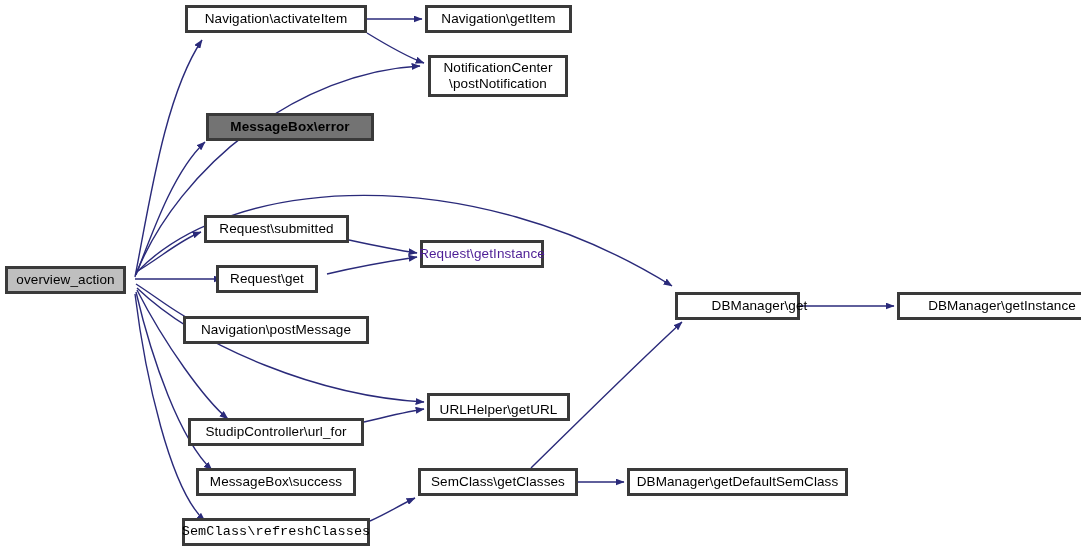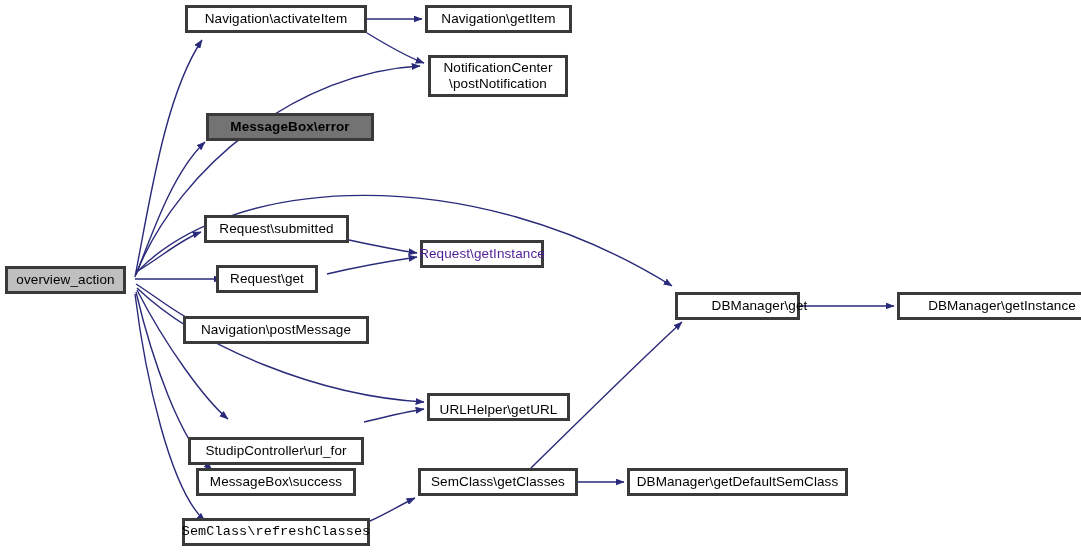--- a/index.html
+++ b/index.html
@@ -89,21 +89,21 @@
       <div class="node" style="left: 185px; top: 5px; width: 182px; height: 28px; border-color: rgb(58, 58, 58); background: rgb(255, 255, 255); color: rgb(0, 0, 0);"><span class="node-label">Navigation\activateItem</span></div>
       <div class="node" style="left: 425px; top: 5px; width: 147px; height: 28px; border-color: rgb(58, 58, 58); background: rgb(255, 255, 255); color: rgb(0, 0, 0);"><span class="node-label">Navigation\getItem</span></div>
       <div class="node" style="left: 428px; top: 55px; width: 140px; height: 42px; border-color: rgb(58, 58, 58); background: rgb(255, 255, 255); color: rgb(0, 0, 0);"><span class="node-label">NotificationCenter
 \postNotification</span></div>
       <div class="node" style="left: 206px; top: 113px; width: 168px; height: 28px; border-color: rgb(58, 58, 58); background: #737373; color: rgb(0, 0, 0); font-weight: bold;"><span class="node-label">MessageBox\error</span></div>
       <div class="node" style="left: 204px; top: 215px; width: 145px; height: 28px; border-color: rgb(58, 58, 58); background: rgb(255, 255, 255); color: rgb(0, 0, 0);"><span class="node-label">Request\submitted</span></div>
       <div class="node" style="left: 216px; top: 265px; width: 102px; height: 28px; border-color: rgb(58, 58, 58); background: rgb(255, 255, 255); color: rgb(0, 0, 0);"><span class="node-label">Request\get</span></div>
       <div class="node" style="left: 420px; top: 240px; width: 124px; height: 28px; border-color: rgb(58, 58, 58); background: rgb(255, 255, 255); color: #4c1d95;"><span class="node-label">Request\getInstance</span></div>
       <div class="node" style="left: 183px; top: 316px; width: 186px; height: 28px; border-color: rgb(58, 58, 58); background: rgb(255, 255, 255); color: rgb(0, 0, 0);"><span class="node-label">Navigation\postMessage</span></div>
       <div class="node" style="left: 427px; top: 393px; width: 143px; height: 28px; border-color: rgb(58, 58, 58); background: rgb(255, 255, 255); color: rgb(0, 0, 0); align-items: flex-end;"><span class="node-label">URLHelper\getURL</span></div>
-      <div class="node" style="left: 188px; top: 418px; width: 176px; height: 28px; border-color: rgb(58, 58, 58); background: rgb(255, 255, 255); color: rgb(0, 0, 0); margin-top: 19px;"><span class="node-label">StudipController\url_for</span></div>
+      <div class="node" style="left: 188px; top: 418px; width: 176px; height: 28px; border-color: rgb(58, 58, 58); background: rgb(255, 255, 255); color: rgb(0, 0, 0);"><span class="node-label">StudipController\url_for</span></div>
       <div class="node" style="left: 196px; top: 468px; width: 160px; height: 28px; border-color: rgb(58, 58, 58); background: rgb(255, 255, 255); color: rgb(0, 0, 0);"><span class="node-label">MessageBox\success</span></div>
       <div class="node" style="left: 182px; top: 518px; width: 188px; height: 28px; border-color: rgb(58, 58, 58); background: rgb(255, 255, 255); color: rgb(0, 0, 0); font-family: Liberation Mono, monospace;"><span class="node-label">SemClass\refreshClasses</span></div>
       <div class="node" style="left: 418px; top: 468px; width: 160px; height: 28px; border-color: rgb(58, 58, 58); background: rgb(255, 255, 255); color: rgb(0, 0, 0);"><span class="node-label">SemClass\getClasses</span></div>
       <div class="node" style="left: 627px; top: 468px; width: 221px; height: 28px; border-color: rgb(58, 58, 58); background: rgb(255, 255, 255); color: rgb(0, 0, 0);"><span class="node-label">DBManager\getDefaultSemClass</span></div>
       <div class="node" style="left: 675px; top: 292px; width: 125px; height: 28px; border-color: rgb(58, 58, 58); background: rgb(255, 255, 255); color: rgb(0, 0, 0); padding-left: 44px;"><span class="node-label">DBManager\get</span></div>
       <div class="node" style="left: 897px; top: 292px; width: 210px; height: 28px; border-color: rgb(58, 58, 58); background: rgb(255, 255, 255); color: rgb(0, 0, 0);"><span class="node-label">DBManager\getInstance</span></div>
     </div>
 </div>
 
 </body></html>

